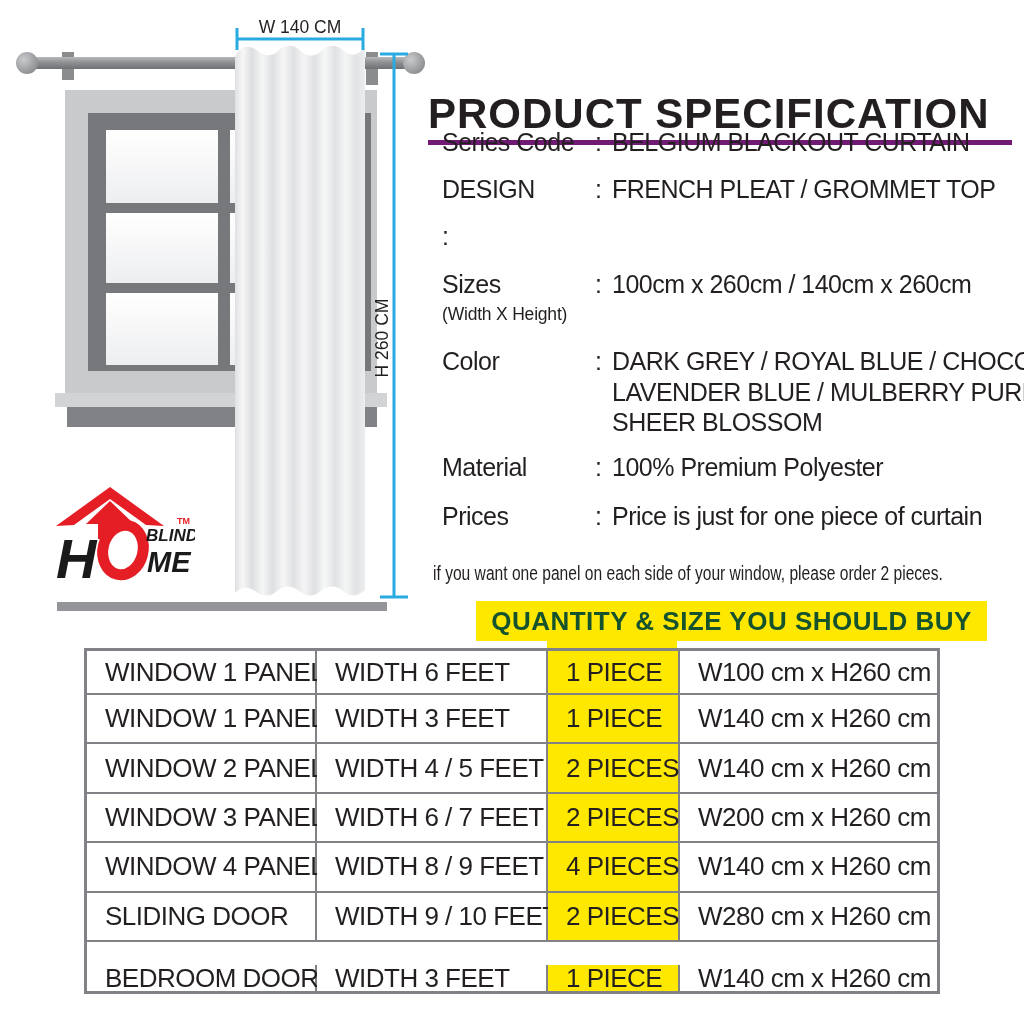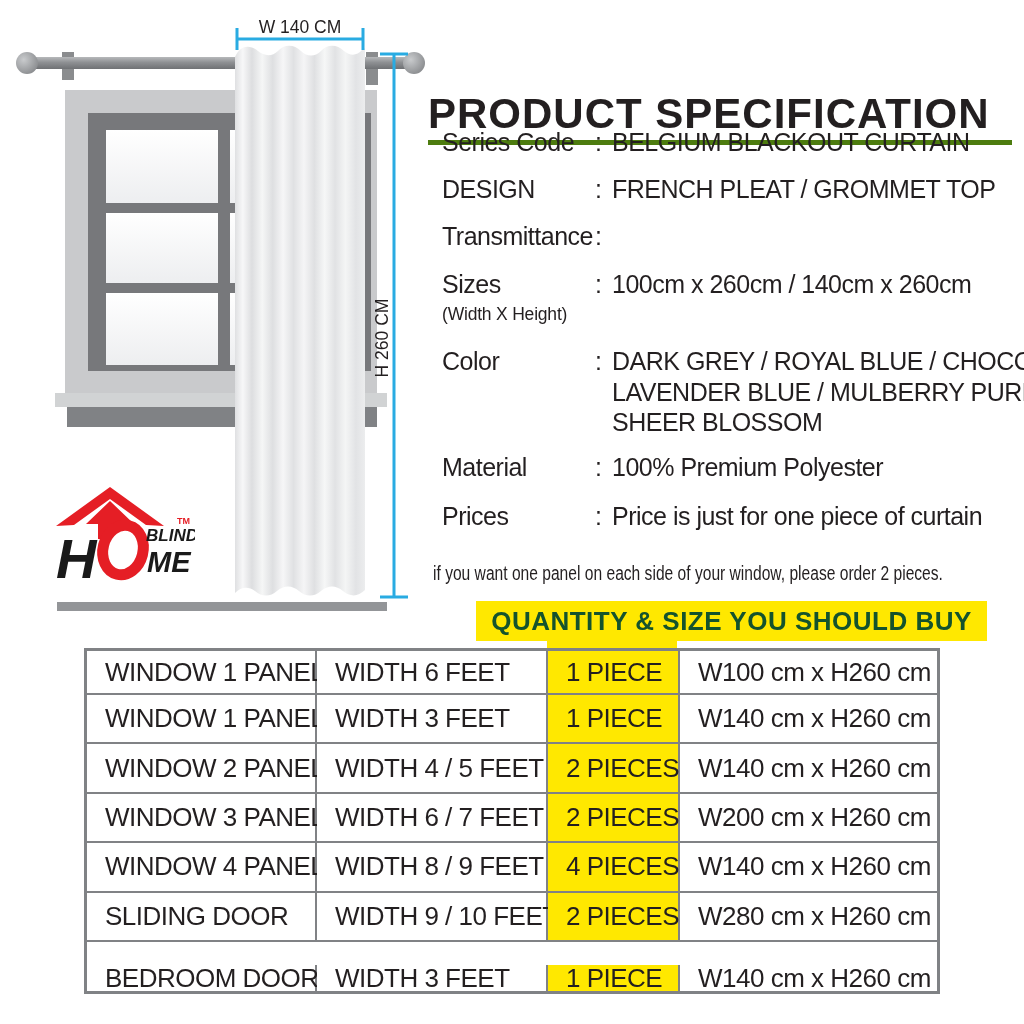--- a/index.html
+++ b/index.html
@@ -9,21 +9,21 @@
     font-family:"Liberation Sans", sans-serif;
     -webkit-font-smoothing:antialiased;
   }
   
   .illus{position:absolute;left:0;top:0;}
   .logo{position:absolute;left:50px;top:484px;}
   
   .spec-title{
     position:absolute;left:428px;top:62px;width:584px;
     font-size:42px;font-weight:bold;letter-spacing:1px;line-height:48px;
-    border-bottom:5px solid #4d7c0f;padding-bottom:2px;white-space:nowrap;
+    border-bottom:5px solid #701a75;padding-bottom:2px;white-space:nowrap;
   }
   .spec-row{position:absolute;left:442px;display:flex;align-items:flex-start;
     font-size:25px;letter-spacing:-0.5px;line-height:30.5px;white-space:nowrap;}
   .spec-row .lbl{width:153px;flex:0 0 153px;}
   .spec-row .lbl .sub{font-size:17.5px;letter-spacing:-0.2px;margin-top:4px;line-height:20px;}
   .spec-row .cln{width:17px;flex:0 0 17px;text-align:left;}
   .spec-row .val{white-space:nowrap;}
   .note{
     position:absolute;left:433px;top:562px;font-size:20px;white-space:nowrap;
     transform:scaleX(0.78);transform-origin:0 0;letter-spacing:0;
@@ -140,21 +140,20 @@
   <div class="val">BELGIUM BLACKOUT CURTAIN</div>
 </div>
 
 <div class="spec-row" style="top:174px">
   <div class="lbl">DESIGN</div>
   <div class="cln">:</div>
   <div class="val">FRENCH PLEAT / GROMMET TOP</div>
 </div>
 
 <div class="spec-row" style="top:221px">
-  <div class="lbl">Transmittance</div>
   <div class="cln">:</div>
 </div>
 
 <div class="spec-row" style="top:269px">
   <div class="lbl">
     <span>Sizes</span>
     <div class="sub">(Width X Height)</div>
   </div>
   <div class="cln">:</div>
   <div class="val">

